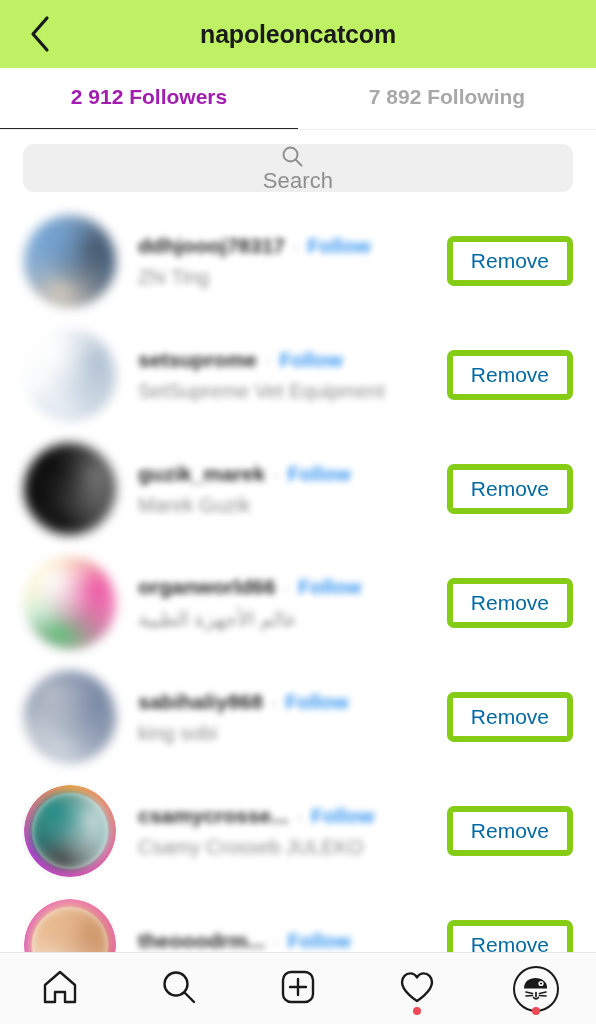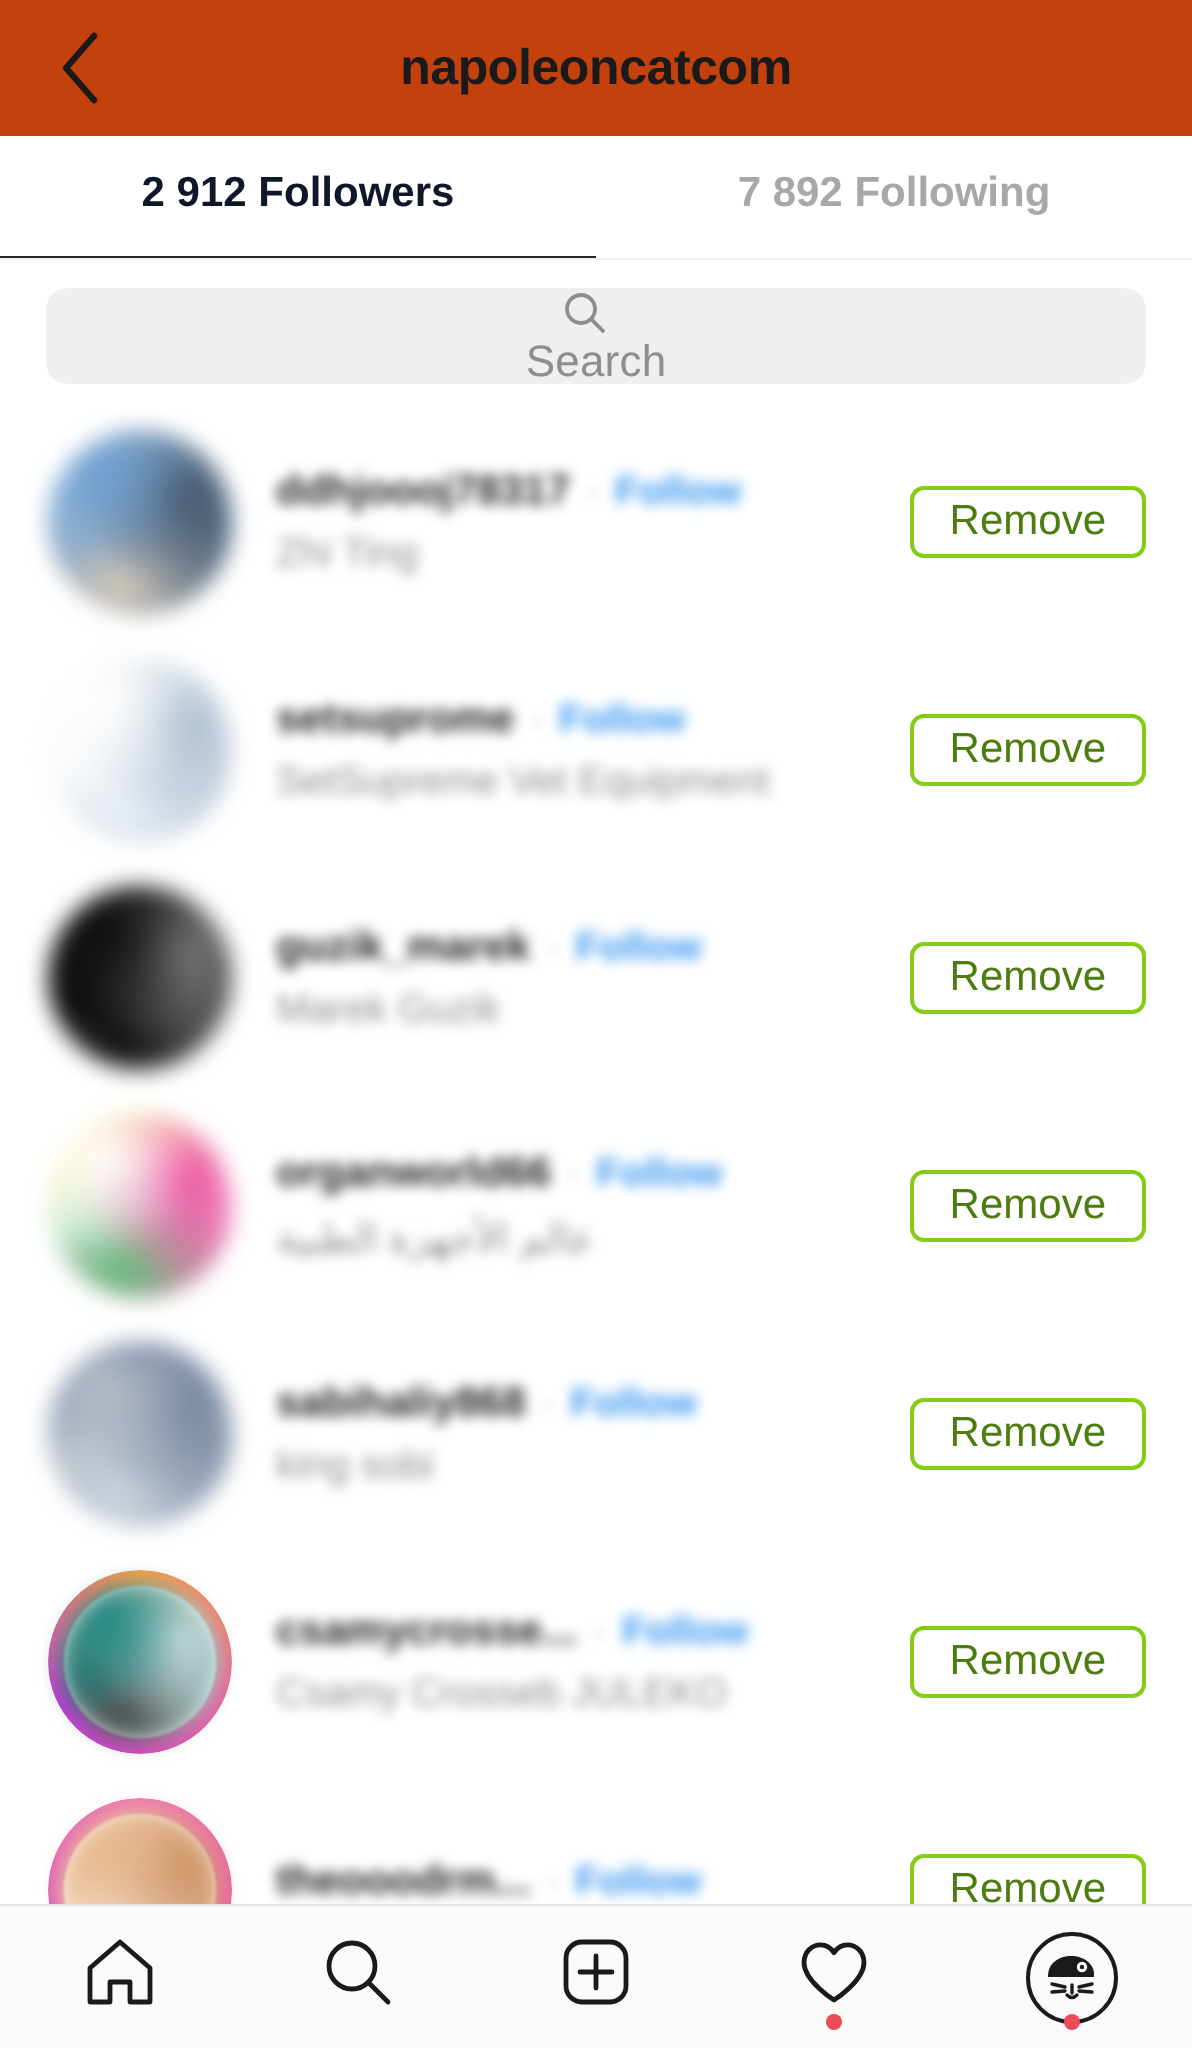--- a/index.html
+++ b/index.html
@@ -15,21 +15,21 @@
     background:#ffffff;
     display:flex; flex-direction:column;
   }
 
   
   .header {
     position:relative;
     height:68px;
     flex:0 0 68px;
     display:flex; align-items:center; justify-content:center;
-    background:#c2410c;
+    background:#bef264;
   }
   .back-btn {
     position:absolute; left:14px; top:50%;
     transform:translateY(-50%);
     width:52px; height:52px;
     display:flex; align-items:center; justify-content:center;
     cursor:pointer;
   }
   .back-btn svg { display:block; }
   .header-title {
@@ -45,21 +45,21 @@
     position:relative;
   }
   .tab {
     flex:1 1 50%;
     display:flex; align-items:center; justify-content:center;
     font-size:21px; font-weight:bold;
     cursor:pointer;
     position:relative;
     padding-bottom:4px;
   }
-  .tab.active { color:#0f172a; }
+  .tab.active { color:#a21caf; }
   .tab.inactive { color:#a8a8a8; }
   .tab.active::after {
     content:"";
     position:absolute;
     left:0; right:0; bottom:0;
     height:2px;
     background:#262626;
   }
   .tabs::after {
     content:"";
@@ -149,27 +149,27 @@
     white-space:nowrap; cursor:pointer;
   }
   .fullname {
     font-size:20px; color:#8e8e8e;
     white-space:nowrap;
     filter:blur(3.2px);
   }
   .remove-btn {
     flex:0 0 auto;
     min-width:110px;
-    height:36px;
+    height:50px;
     padding:0 18px;
     background:#ffffff;
-    border:2px solid #84cc16;
+    border:6px solid #84cc16;
     border-radius:7px;
     font-family:"Liberation Sans", sans-serif;
-    font-size:21px; font-weight:400; color:#4d7c0f;
+    font-size:21px; font-weight:400; color:#0369a1;
     cursor:pointer;
     display:flex; align-items:center; justify-content:center;
   }
 
   
   .bottom-nav {
     flex:0 0 72px;
     background:#fafafa;
     border-top:1px solid #e6e6e6;
     display:flex; align-items:center;

